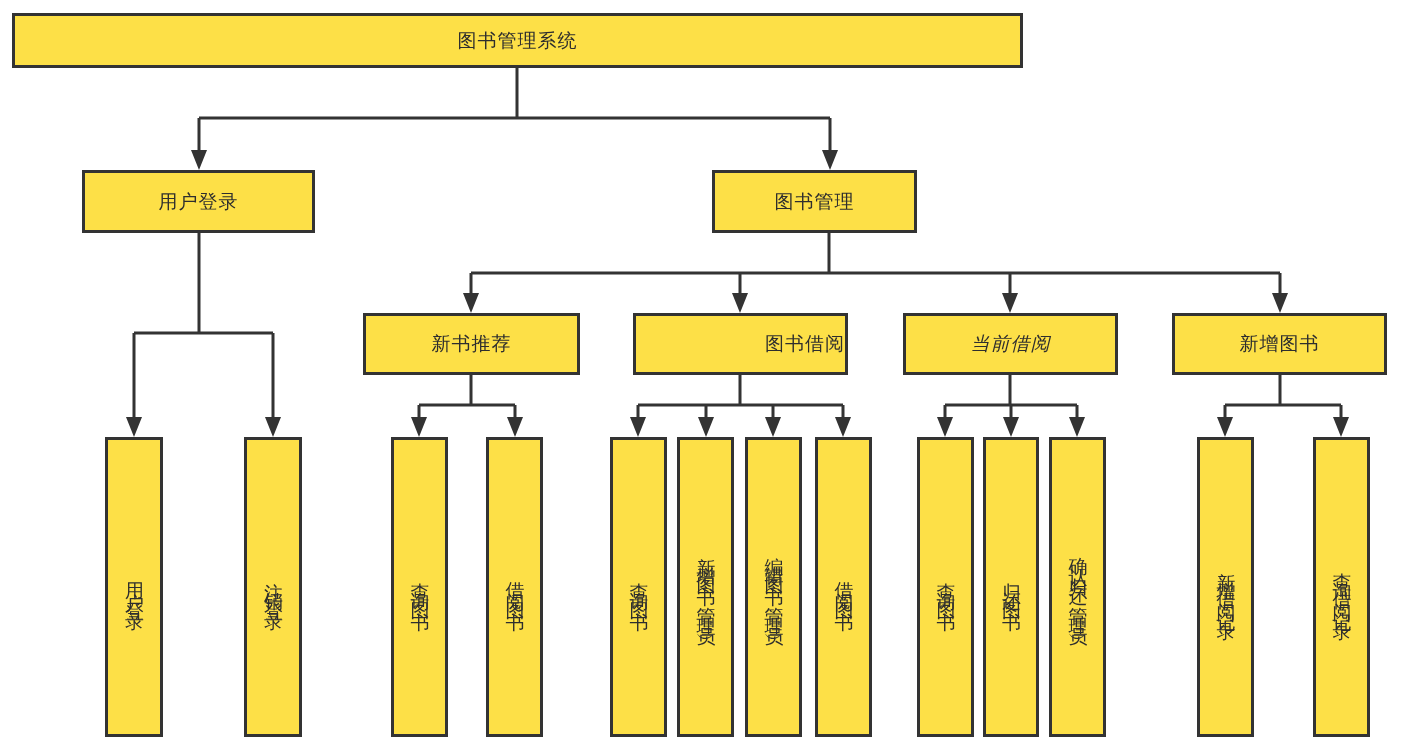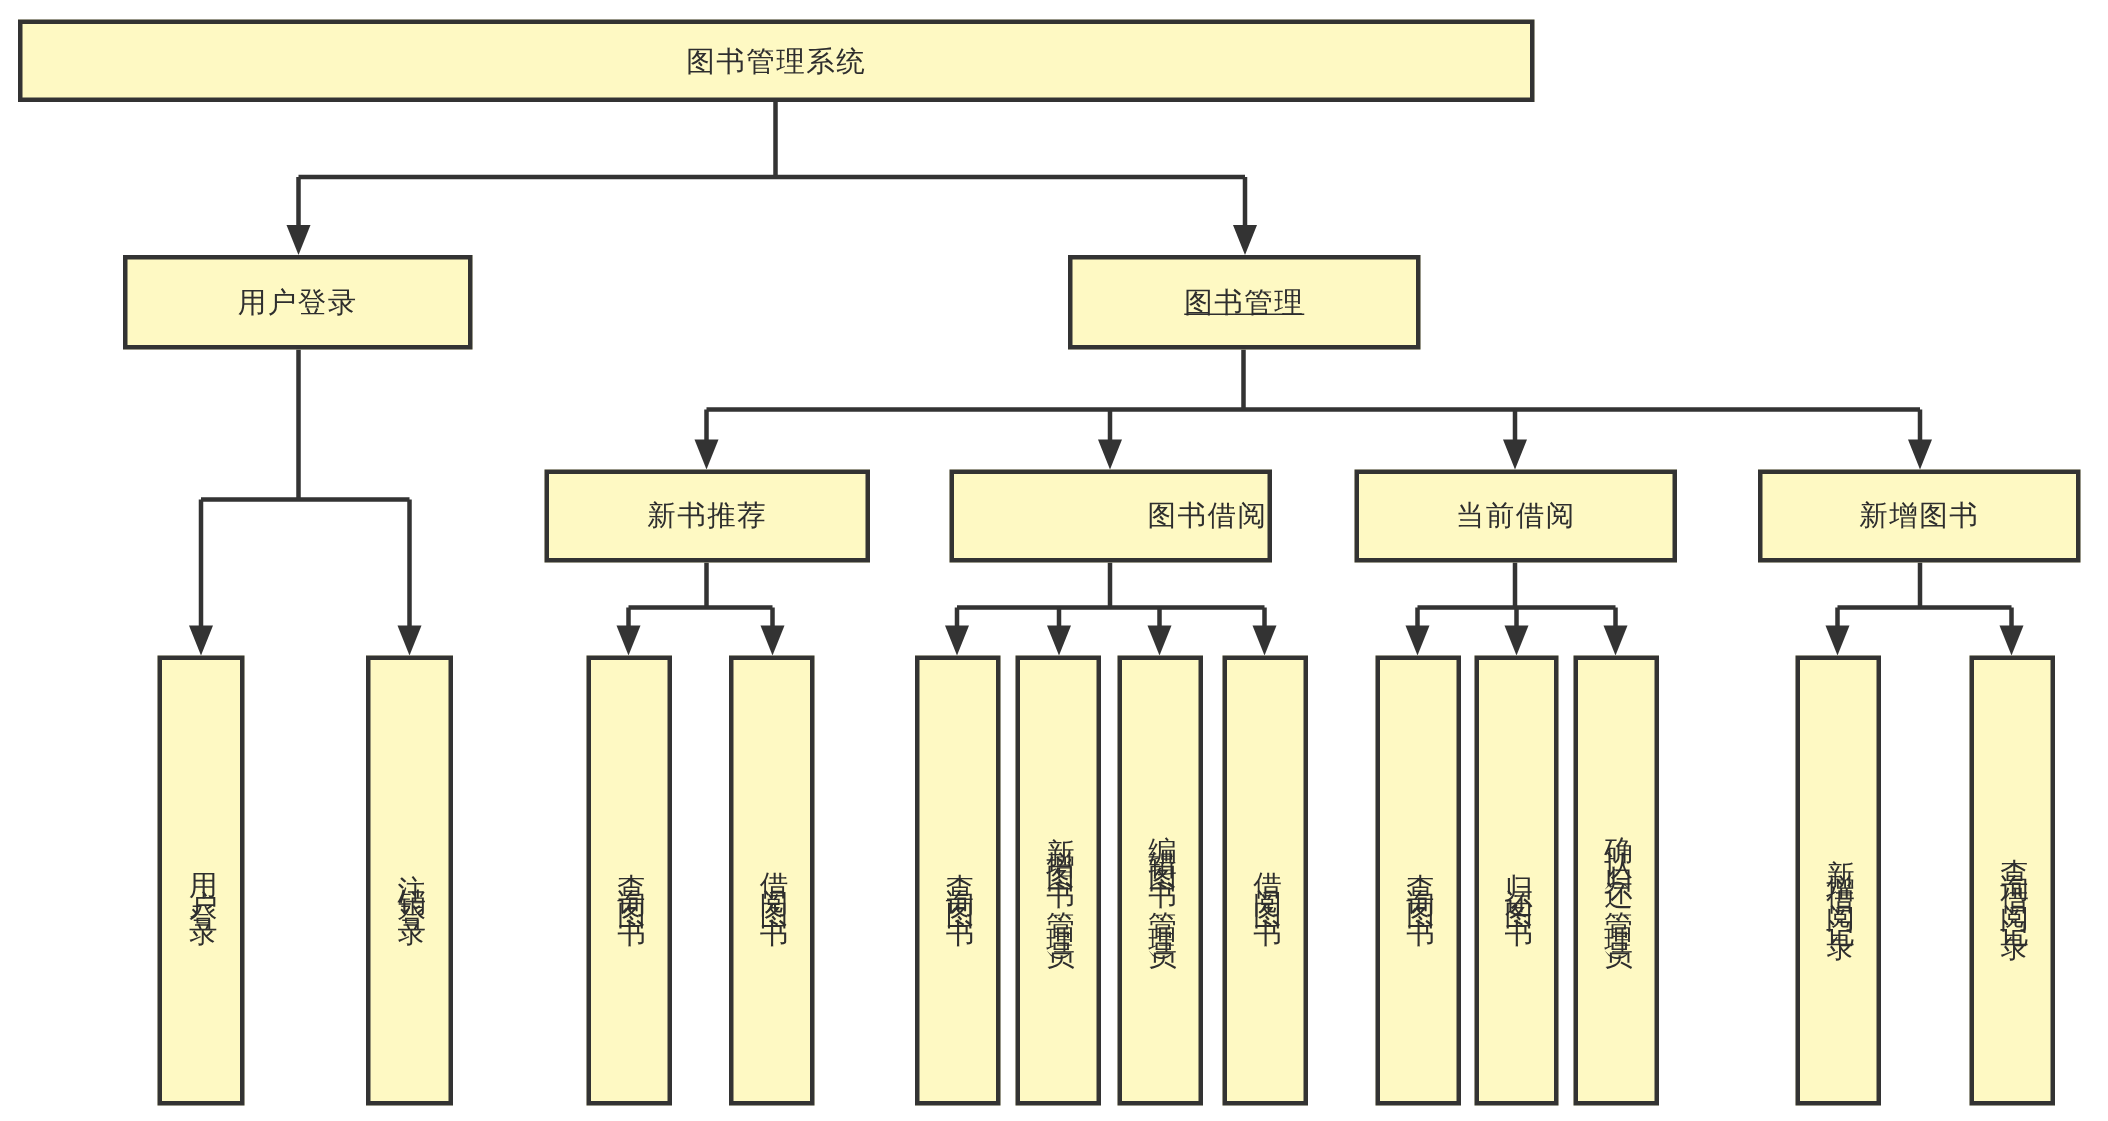--- a/index.html
+++ b/index.html
@@ -15,21 +15,21 @@
   .connector-layer {
     position: absolute;
     left: 0; top: 0;
     width: 1405px; height: 747px;
     z-index: 1;
   }
   .box {
     position: absolute;
     box-sizing: border-box;
     border: 3px solid #333333;
-    background: #fef9c3;
+    background: #fde047;
     display: flex;
     align-items: center;
     justify-content: center;
     z-index: 2;
     font-size: 19px;
     letter-spacing: 1px;
     color: #2e2e2e;
   }
   .vlabel {
     writing-mode: vertical-rl;
@@ -94,31 +94,31 @@
     </g>
   </svg>
 
   <div class="box" style="left:12px; top:13px; width:1011px; height:55px;">
     <span>图书管理系统</span>
   </div>
 
   <div class="box" style="left:82px; top:170px; width:233px; height:63px;">
     <span>用户登录</span>
   </div>
-  <div class="box" style="left:712px; top:170px; width:235px; height:63px;text-decoration:underline;">
+  <div class="box" style="left:712px; top:170px; width:205px; height:63px;">
     <span>图书管理</span>
   </div>
 
   <div class="box" style="left:363px; top:313px; width:217px; height:62px;justify-content:center;">
     <span>新书推荐</span>
   </div>
   <div class="box" style="left:633px; top:313px; width:215px; height:62px;justify-content:flex-end;">
     <span>图书借阅</span>
   </div>
-  <div class="box" style="left:903px; top:313px; width:215px; height:62px;">
+  <div class="box" style="left:903px; top:313px; width:215px; height:62px;font-style:italic;">
     <span>当前借阅</span>
   </div>
   <div class="box" style="left:1172px; top:313px; width:215px; height:62px;">
     <span>新增图书</span>
   </div>
 
   <div class="box" style="left:105px; top:437px; width:58px; height:300px;">
     <span class="vlabel">用户登录</span>
   </div>
   <div class="box" style="left:244px; top:437px; width:58px; height:300px;">

